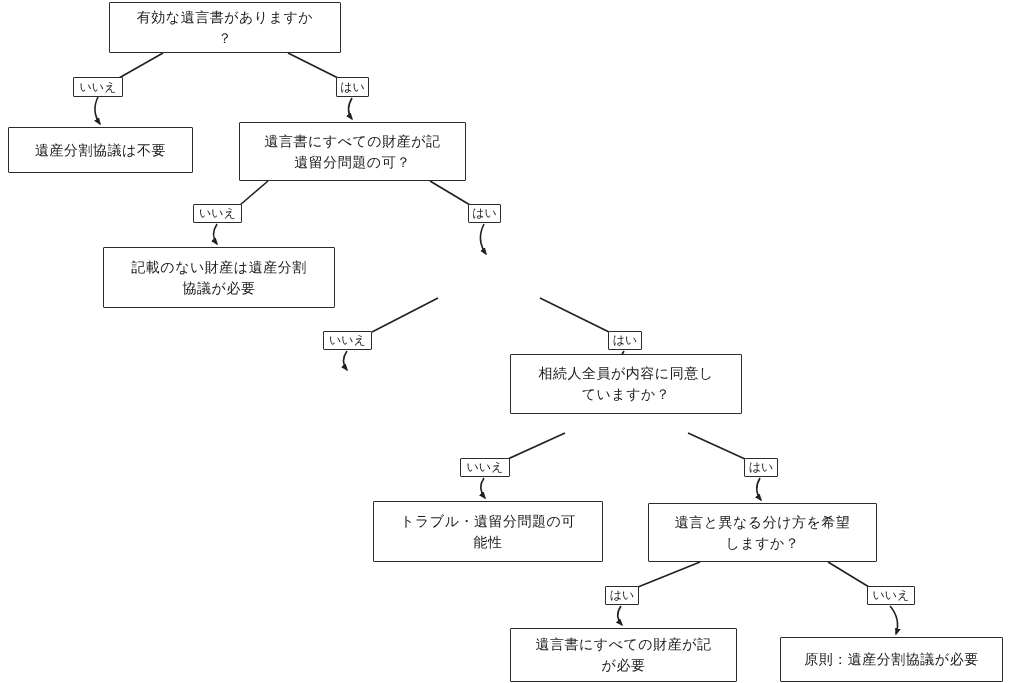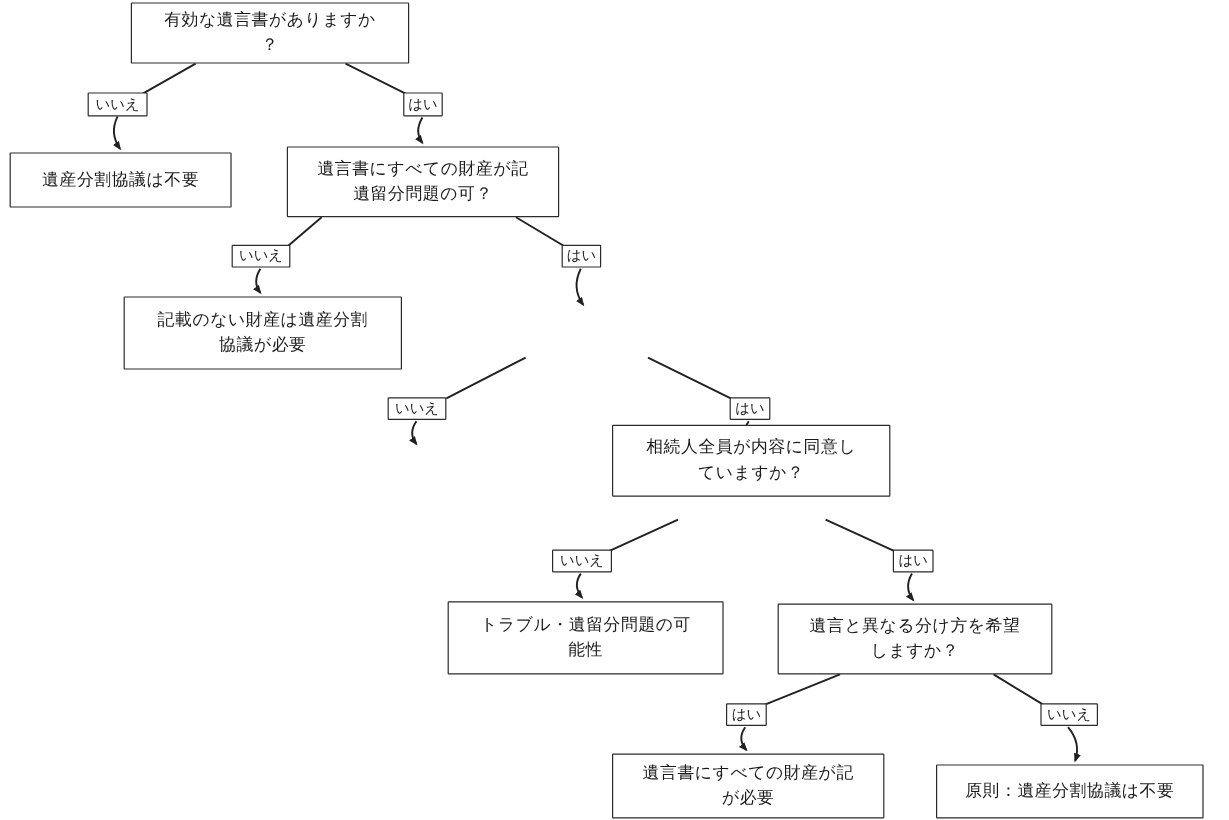--- a/index.html
+++ b/index.html
@@ -123,15 +123,15 @@
   <div class="node" style="left:373px;top:501px;width:230px;height:61px">トラブル・遺留分問題の可
 能性</div>
   <div class="node" style="left:648px;top:503px;width:229px;height:59px">遺言と異なる分け方を希望
 しますか？</div>
 
   <div class="edge-label" style="left:605px;top:586px;width:34px;height:19px">はい</div>
   <div class="edge-label" style="left:867px;top:586px;width:48px;height:19px">いいえ</div>
 
   <div class="node" style="left:510px;top:628px;width:227px;height:54px">遺言書にすべての財産が記
 が必要</div>
-  <div class="node" style="left:780px;top:637px;width:223px;height:45px">原則：遺産分割協議は不要</div>
+  <div class="node" style="left:780px;top:637px;width:223px;height:45px">原則：遺産分割協議が必要</div>
 
 </div>
 
 </body></html>

